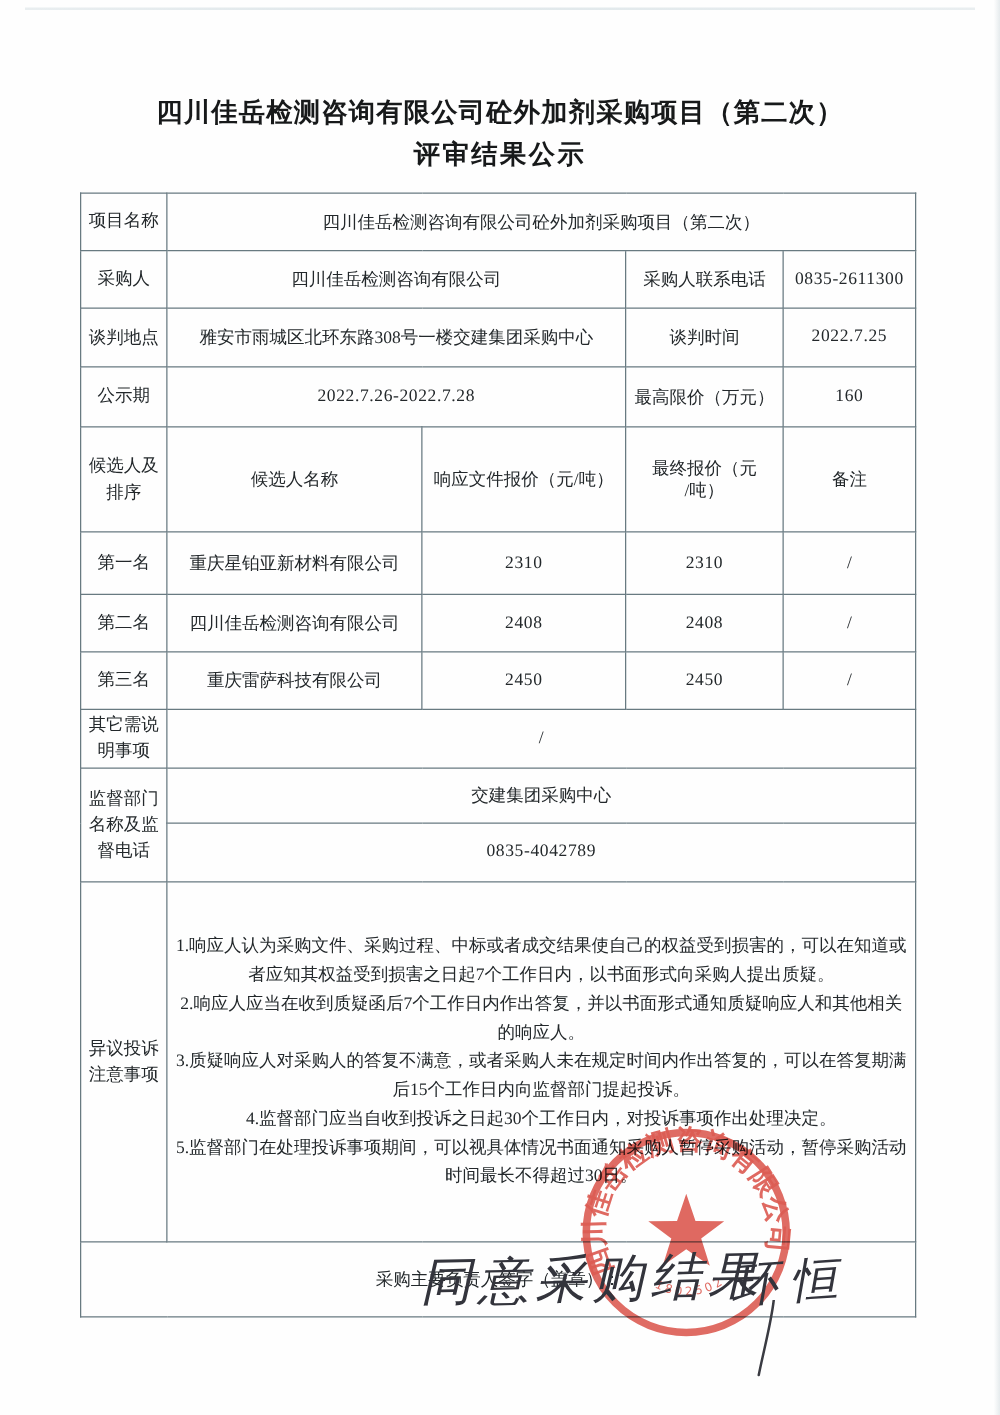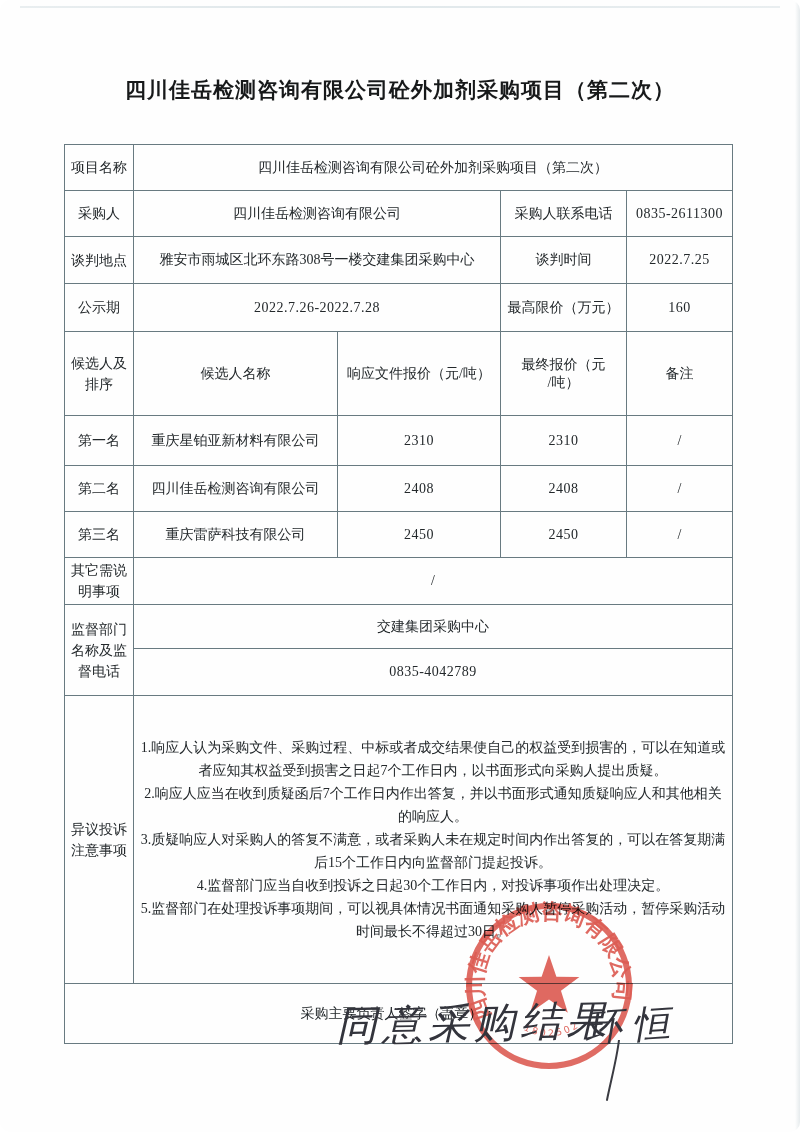--- a/index.html
+++ b/index.html
@@ -1,39 +1,38 @@
 <!DOCTYPE html>
 <html><head>
 <meta charset="utf-8">
 <style>
   * { margin:0; padding:0; box-sizing:border-box; }
   html,body { background:#fff; }
   .page {
     position:relative; width:800px; height:1132px; background:#fefefe;
     font-family:"Liberation Serif","DejaVu Serif",serif; color:#262b2e;
     overflow:hidden;
-    border-radius:10px;
   }
   .scan-line-top {
     position:absolute; left:20px; top:6px; width:760px; height:2px;
     background:linear-gradient(to right,#e9eef0,#dfe7ea 40%,#e9eef0);
   }
   .edge-right {
     position:absolute; right:0; top:0; width:5px; height:1132px;
     background:linear-gradient(to left,#e6ebed,rgba(255,255,255,0));
   }
   .title {
     position:absolute; left:0; top:76px; width:800px; text-align:center;
     font-family:"Liberation Sans","DejaVu Sans",sans-serif; font-weight:bold;
     color:#17191a;
   }
   .title .t1 { font-size:21px; letter-spacing:1px; }
   .title .t2 { font-size:21px; margin-top:5px; letter-spacing:2px; }
   table.doc {
-    position:absolute; left:64px; top:144px; width:668px;
+    position:absolute; left:64px; top:154px; width:668px;
     border-collapse:collapse; table-layout:fixed;
   }
   table.doc td {
     border:1px solid #687a81; text-align:center; vertical-align:middle;
     font-size:14px; padding:2px 5px; color:#23282b;
   }
   .preline { white-space:pre-line;margin-left:24px; }
   td.lbl { font-size:14px; line-height:21px; }
   td.num { font-size:15px; letter-spacing:0.5px; }
   td.objection-text {
@@ -61,20 +60,21 @@
 </head>
 <body>
 
 <div class="page">
 
   <div class="scan-line-top"></div>
   <div class="edge-right"></div>
 
   <div class="title">
     <div class="t1">四川佳岳检测咨询有限公司砼外加剂采购项目（第二次）</div>
+    <div class="t2">评审结果公示</div>
   </div>
 
   <table class="doc">
     <colgroup>
       <col style="width:69px">
         <col style="width:204px">
         <col style="width:163px">
       <col style="width:126px">
         <col style="width:106px">
     </colgroup>

